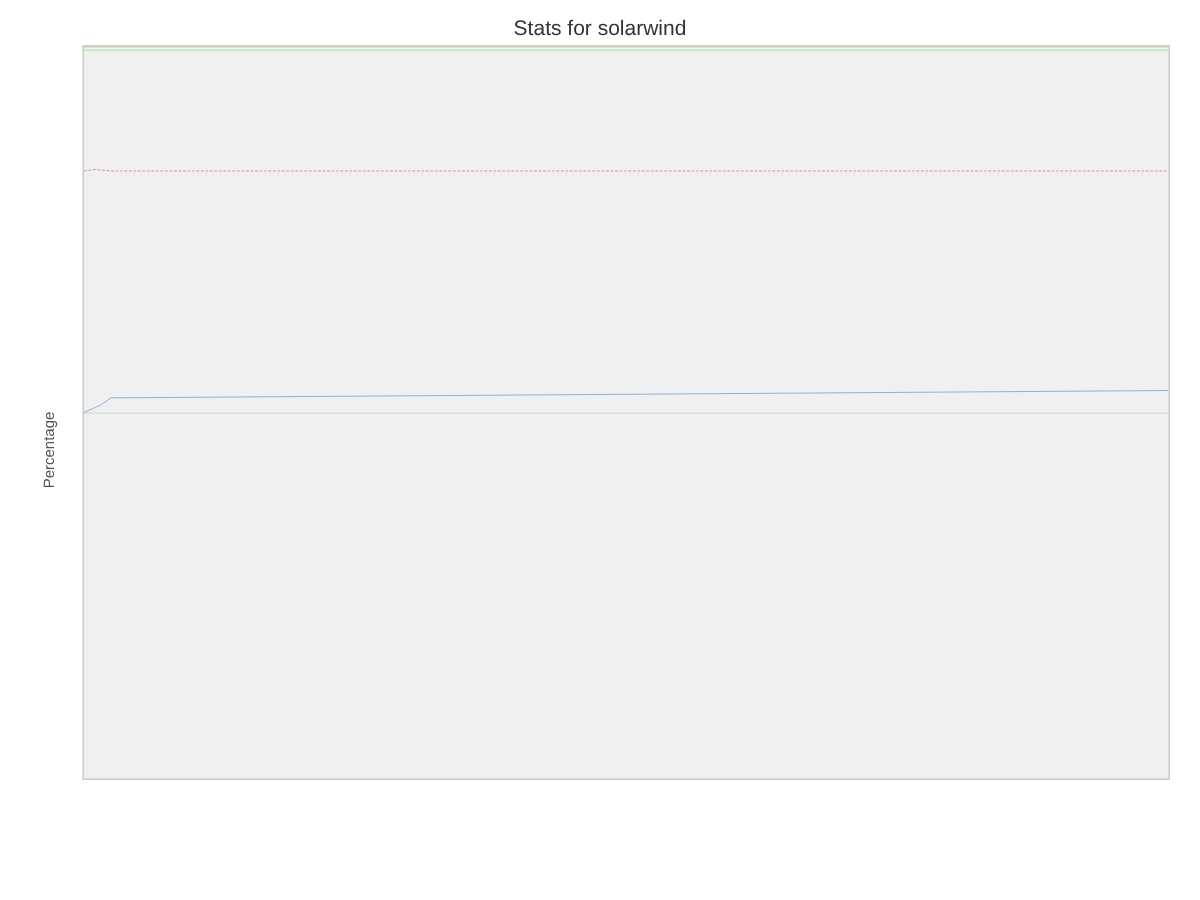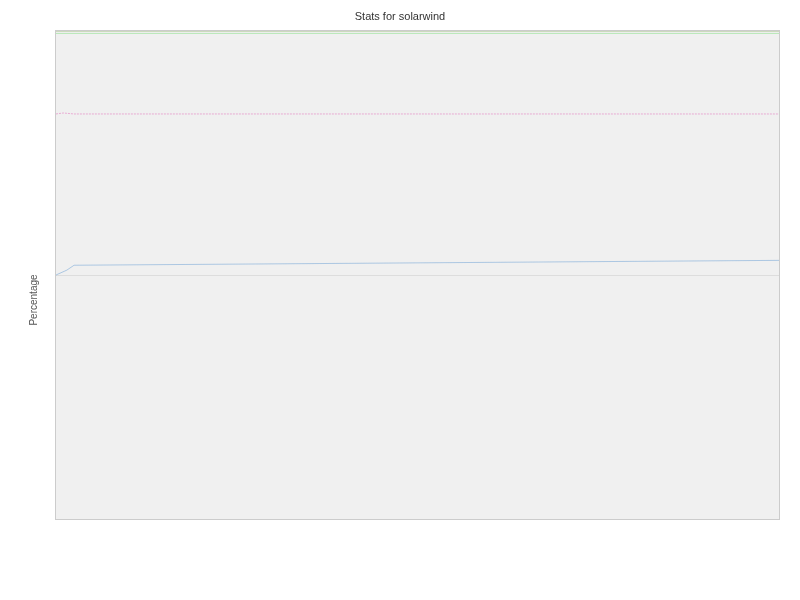--- a/index.html
+++ b/index.html
@@ -13,21 +13,21 @@
       overflow: hidden;
     }
     .chart-container {
       position: relative;
       width: 800px;
       height: 600px;
       background: #fff;
     }
     .chart-title {
       text-align: center;
-      font-size: 11px;
+      font-size: 14px;
       color: #333;
       padding-top: 10px;
       margin-bottom: 5px;
     }
     .chart-area {
       position: absolute;
       left: 55px;
       top: 30px;
       right: 20px;
       bottom: 80px;

